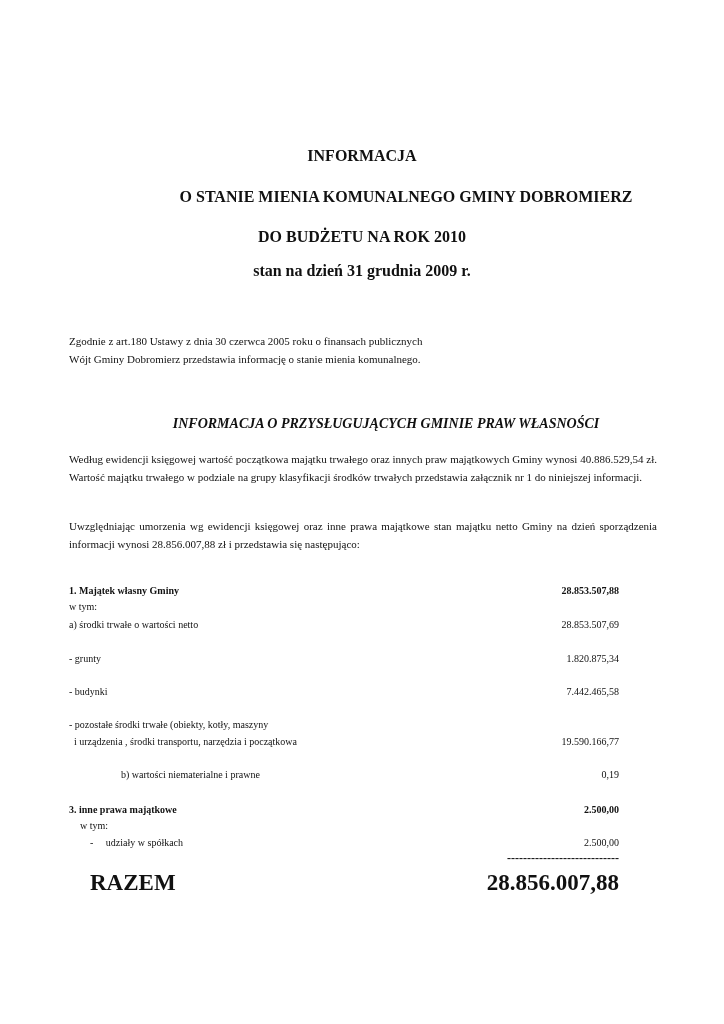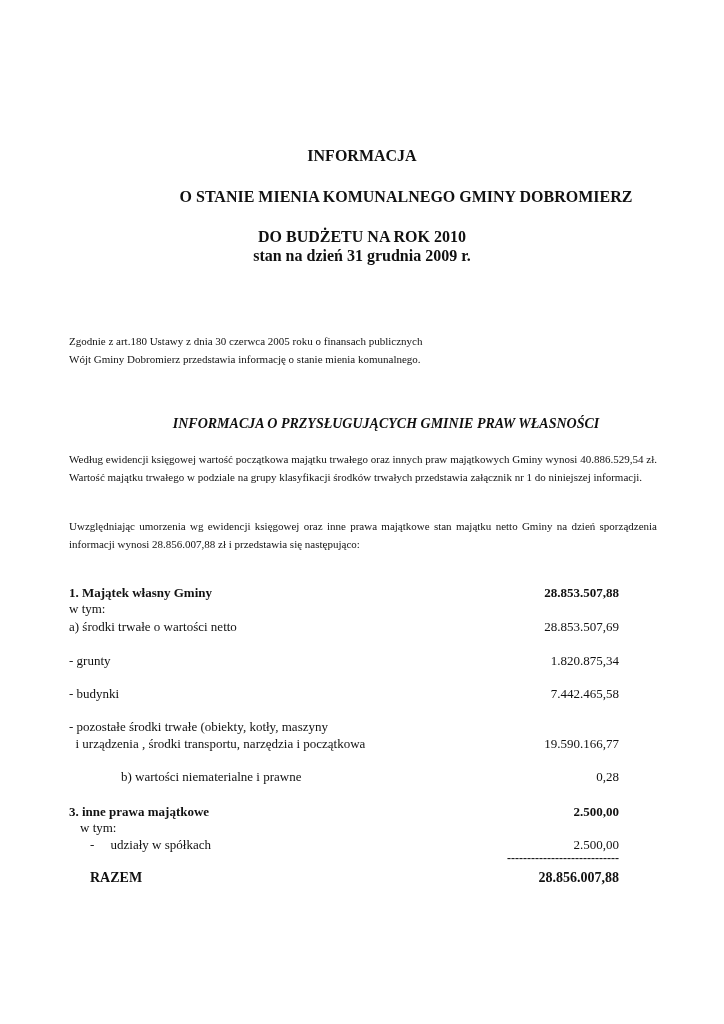--- a/index.html
+++ b/index.html
@@ -7,35 +7,35 @@
       width: 724px; height: 1024px; position: relative; overflow: hidden;
       font-family: "Liberation Serif", "DejaVu Serif", serif;
       color: #111111;
     }
     .abs { position: absolute; white-space: nowrap; }
     .center { left: 0; width: 724px; text-align: center; }
     .h { font-weight: bold; font-size: 16px; }
     .p { font-size: 11px; line-height: 18px; left: 69px; }
     .just { white-space: normal; width: 588px; text-align: justify; text-align-last: left; }
     .sect { font-weight: bold; font-style: italic; font-size: 14px; padding-left: 24px; }
-    .row { font-size: 13px; }
+    .row { font-size: 10px; }
     .lbl { left: 69px; }
     .val { right: 105px; text-align: right; }
     .b { font-weight: bold; }
-    .razem { font-weight: bold; font-size: 14px; }
+    .razem { font-weight: bold; font-size: 23px; }
   </style>
 </head>
 <body>
 
 <div>
 
   <div class="abs center h" style="top:147px;">INFORMACJA</div>
   <div class="abs center h" style="top:188px;margin-left:44px;">O STANIE MIENIA KOMUNALNEGO  GMINY DOBROMIERZ</div>
   <div class="abs center h" style="top:228px;">DO BUDŻETU NA ROK  2010</div>
-  <div class="abs center h" style="top:247px;">stan na dzień 31 grudnia 2009 r.</div>
+  <div class="abs center h" style="top:262px;">stan na dzień 31 grudnia 2009 r.</div>
 
   <div class="abs p" style="top:332px;">Zgodnie z art.180 Ustawy z dnia 30 czerwca 2005 roku o finansach publicznych</div>
   <div class="abs p" style="top:350px;">Wójt Gminy Dobromierz przedstawia informację o stanie mienia komunalnego.</div>
 
   <div class="abs center sect" style="top:416px;">INFORMACJA O PRZYSŁUGUJĄCYCH GMINIE PRAW WŁASNOŚCI</div>
 
   <div class="abs p just" style="top:450px;">Według ewidencji księgowej wartość początkowa majątku trwałego oraz innych praw majątkowych Gminy wynosi   40.886.529,54 zł. Wartość majątku trwałego w podziale na grupy klasyfikacji środków trwałych  przedstawia załącznik nr 1 do niniejszej informacji.</div>
   <div class="abs p just" style="top:517px;">Uwzględniając umorzenia wg ewidencji księgowej oraz inne prawa majątkowe stan majątku netto Gminy na dzień sporządzenia informacji wynosi  28.856.007,88 zł  i przedstawia się następująco:</div>
 
   <div>
@@ -50,21 +50,21 @@
     <div class="abs row val" style="top:653px;">1.820.875,34</div>
 
     <div class="abs row lbl" style="top:686px;">- budynki</div>
     <div class="abs row val" style="top:686px;">7.442.465,58</div>
 
     <div class="abs row lbl" style="top:719px;">- pozostałe środki trwałe (obiekty, kotły, maszyny</div>
     <div class="abs row lbl" style="top:736px; white-space:pre;">  i urządzenia , środki transportu, narzędzia i początkowa</div>
     <div class="abs row val" style="top:736px;">19.590.166,77</div>
 
     <div class="abs row" style="top:769px; left:121px;">b) wartości niematerialne i prawne</div>
-    <div class="abs row val" style="top:769px;">0,28</div>
+    <div class="abs row val" style="top:769px;">0,19</div>
 
     <div class="abs row lbl b" style="top:804px;">3. inne prawa majątkowe</div>
     <div class="abs row val b" style="top:804px;">2.500,00</div>
     <div class="abs row" style="top:820px; left:80px;">w tym:</div>
 
     <div class="abs row" style="top:837px; left:90px; white-space:pre;">-     udziały w spółkach</div>
     <div class="abs row val" style="top:837px;">2.500,00</div>
 
     <div class="abs row val b" style="top:851px; font-size:12px; letter-spacing:0;">----------------------------</div>
 

